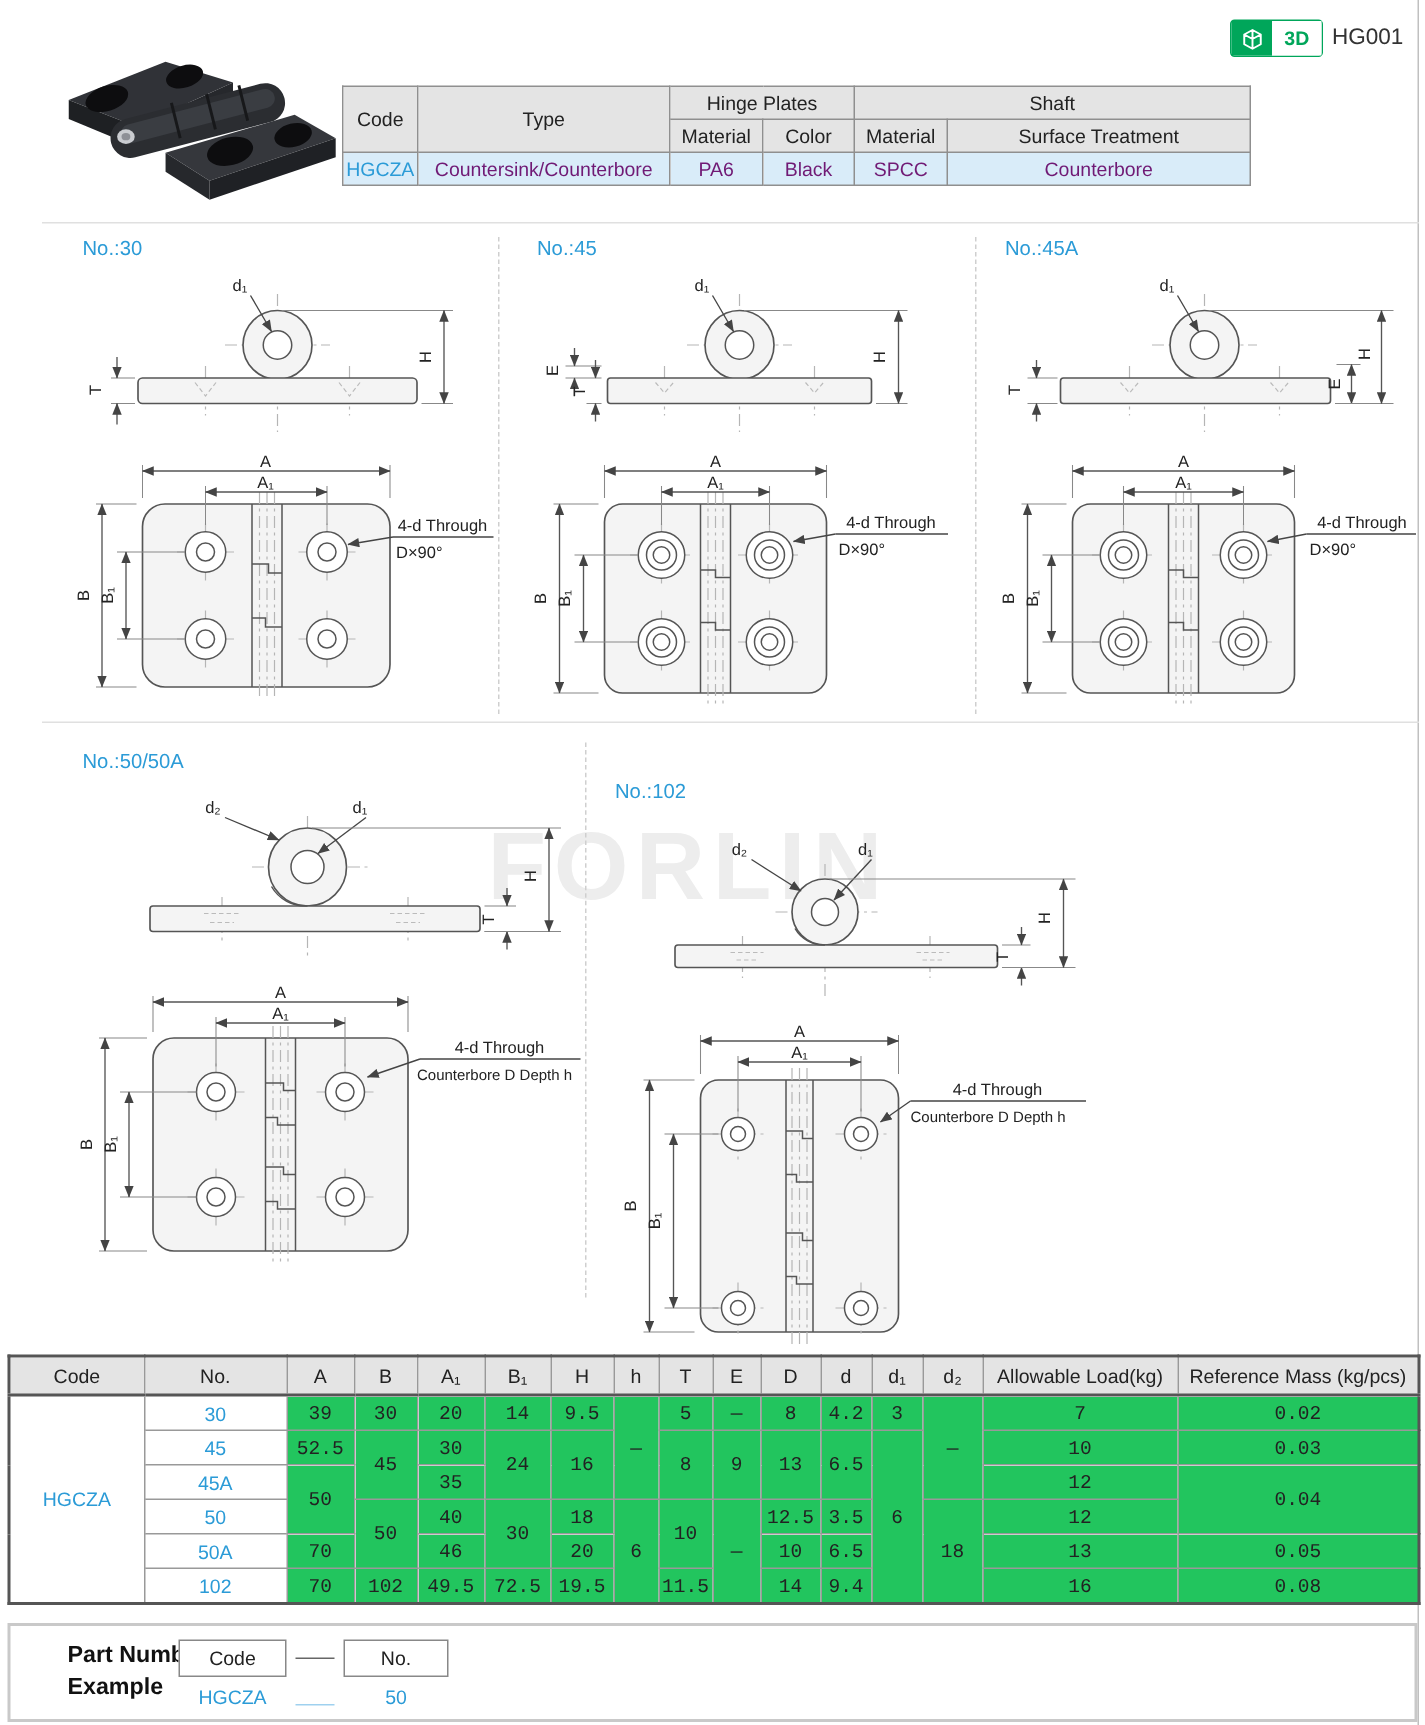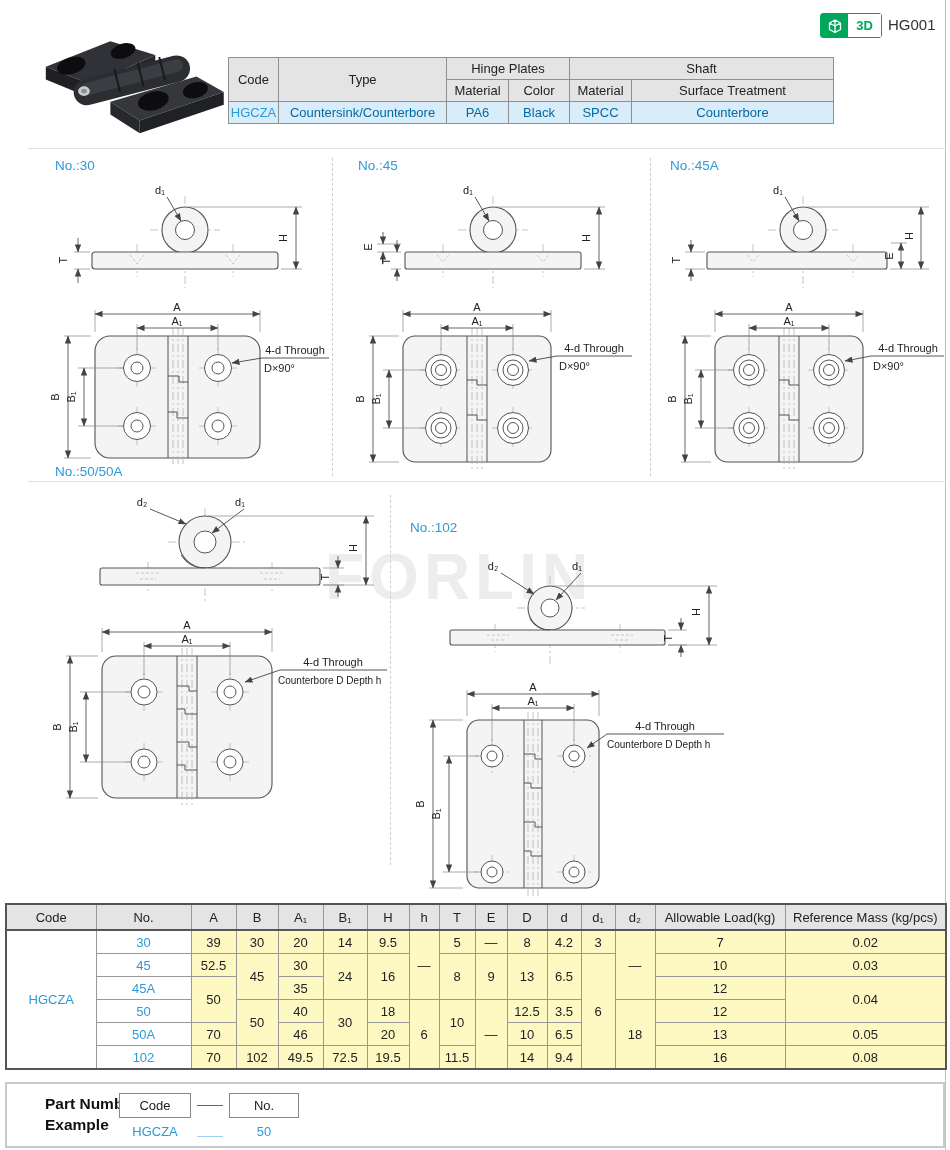--- a/index.html
+++ b/index.html
@@ -14,21 +14,21 @@
   .badge3d .b3d{width:33px;background:#fff;display:flex;align-items:center;justify-content:center;
                 color:#00a65a;font-weight:bold;font-size:13px;}
   .pagecode{position:absolute;left:888px;top:16px;font-size:15px;color:#333;}
 
   
   table{border-collapse:collapse;}
   .spec{position:absolute;left:228px;top:57px;width:605px;table-layout:fixed;font-size:13px;}
   .spec th,.spec td{border:1px solid #8f8f8f;text-align:center;padding:0;height:21px;line-height:21px;
                     overflow:hidden;white-space:nowrap;}
   .spec th{background:#e4e4e4;font-weight:normal;color:#222;}
-  .spec td{background:#d9ecf9;color:#0369a1;}
+  .spec td{background:#d9ecf9;color:#701a75;}
   .spec td.blue{color:#2b9bd7;}
   .spec{border:1px solid #666;}
 
   
   .sect{position:absolute;}
   .sect .title{position:absolute;left:15px;top:0;font-size:13.5px;color:#2b9bd7;}
   svg{display:block;}
   .shape{fill:#f4f4f4;stroke:#555;stroke-width:1.1;}
   .hole{fill:#fff;stroke:#555;stroke-width:1;}
   .str{stroke:#555;stroke-width:1;fill:none;}
@@ -47,21 +47,21 @@
   .watermark{position:absolute;left:325px;top:540px;width:345px;font-size:64px;font-weight:bold;
              letter-spacing:5px;color:#ededed;z-index:0;user-select:none;}
 
   
   .dims{position:absolute;left:5px;top:903px;width:940px;table-layout:fixed;font-size:13px;
         border:2px solid #555;}
   .dims th,.dims td{border:1px solid #999;text-align:center;padding:0;overflow:hidden;white-space:nowrap;
                     vertical-align:middle;}
   .dims th{background:#e4e4e4;font-weight:normal;height:24px;border-bottom:2px solid #555;}
   .dims td{height:22px;}
-  .dims td.v{background:#fef9c3;color:#222;}
+  .dims td.v{background:#22c55e;color:#222;font-family:Liberation Mono, monospace;}
   .dims td.no{background:#fff;color:#2b9bd7;}
   .dims td.codecell{background:#fff;color:#2b9bd7;}
 
   
   .pnbox{position:absolute;left:5px;top:1082px;width:936px;height:62px;border:2px solid #c9c9c9;}
   .pnlabel{position:absolute;left:38px;top:9px;font-size:15.5px;font-weight:bold;color:#111;line-height:21px;}
   .pncode,.pnno{position:absolute;top:9px;height:25px;border:1.5px solid #888;box-sizing:border-box;
                 display:flex;align-items:center;justify-content:center;font-size:13px;background:#fff;}
   .pncode{left:112px;width:72px;}
   .pnno{left:222px;width:70px;}
@@ -440,21 +440,21 @@
       </g>
       <g>
         <line class="ldr" x1="216" y1="58" x2="289" y2="58"></line>
         <line class="ldr" x1="216" y1="58" x2="190" y2="63" marker-end="url(#ae)"></line>
         <text class="cal" x="253" y="54" text-anchor="middle">4-d Through</text>
         <text class="cal" x="218" y="72">D×90°</text>
       </g>
     </svg>
   </div>
 
-  <div class="sect" style="left:40px;top:464px;width:348px;height:378px">
+  <div class="sect" style="left:40px;top:500px;width:348px;height:378px">
     <div class="title">No.:50/50A</div>
     <svg class="abs" style="left:0;top:30px" width="348" height="118" viewBox="0 0 348 118">
       <line class="cl" x1="165" y1="14" x2="165" y2="110"></line>
       <line class="cl" x1="128" y1="48" x2="205" y2="48"></line>
       <line class="cl" x1="108" y1="68" x2="108" y2="98"></line>
       <line class="cl" x1="232" y1="68" x2="232" y2="98"></line>
       <circle class="shape" cx="165" cy="48" r="26"></circle>
       <rect class="shape" x="60" y="74" width="220" height="17" rx="2"></rect>
       <circle class="hole" cx="165" cy="48" r="11"></circle>
       <path class="str" d="M141,61 A26,26 0 0 0 165,74"></path>

